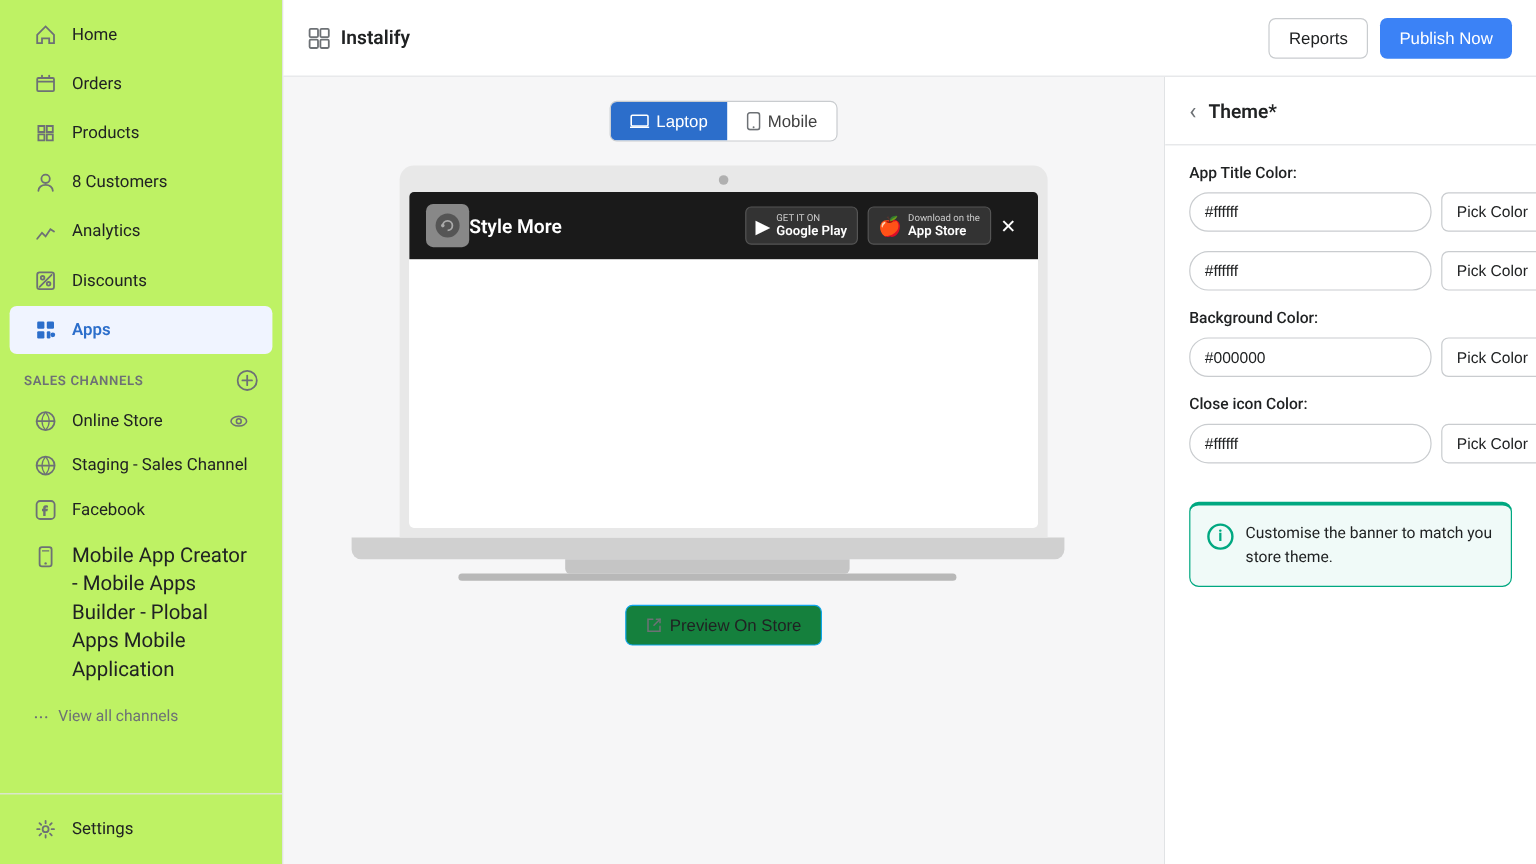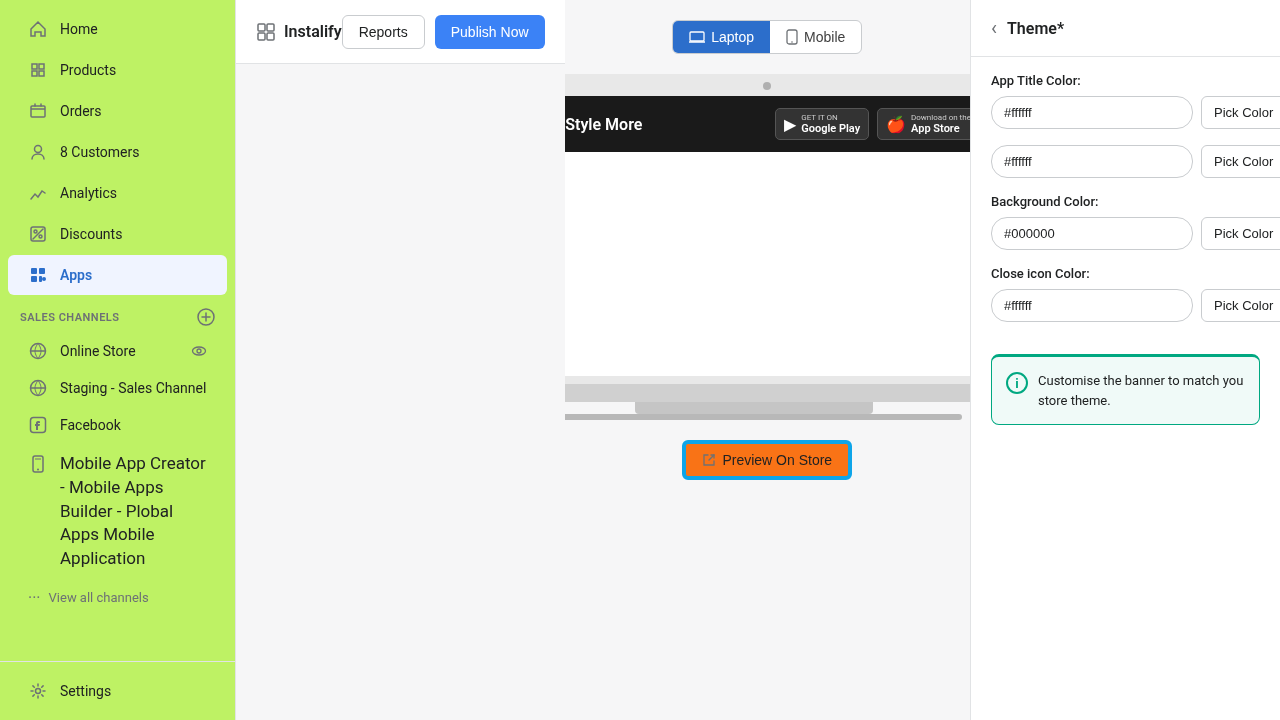--- a/index.html
+++ b/index.html
@@ -66,21 +66,21 @@
 
     .sidebar-bottom {
       border-top: 1px solid #e1e3e5;
       padding: 8px 0;
     }
 
     
     .main {
       flex: 1;
       display: flex;
-      flex-direction: row;
+      flex-direction: column;
       overflow: hidden;
     }
 
     
     .header {
       background: #fff;
       border-bottom: 1px solid #e1e3e5;
       padding: 12px 20px;
       display: flex;
       align-items: center;
@@ -202,21 +202,20 @@
       background: #b8b8b8;
       border-radius: 4px;
     }
 
     
     .app-banner {
       background: #1a1a1a;
       display: flex;
       align-items: center;
       padding: 10px 14px;
-      gap: 10px;
       position: relative;
     }
     .app-logo {
       width: 36px; height: 36px;
       background: #888;
       border-radius: 6px;
       display: flex; align-items: center; justify-content: center;
       color: #fff;
       font-size: 10px;
       font-weight: bold;
@@ -256,23 +255,23 @@
     .preview-content-area {
       background: #fff;
       height: 220px;
     }
 
     
     .preview-store-btn {
       margin-top: 20px;
       display: flex; align-items: center; gap: 6px;
       padding: 8px 16px;
-      border: 4px solid #0ea5e9;
-      border-radius: 6px;
-      background: #f97316;
+      border: 1px solid #0ea5e9;
+      border-radius: 6px;
+      background: #15803d;
       font-size: 14px;
       color: #202223;
       cursor: pointer;
     }
 
     
     .settings-panel {
       width: 310px;
       background: #fff;
       border-left: 1px solid #e1e3e5;
@@ -374,39 +373,39 @@
         <svg width="20" height="20" viewBox="0 0 20 20" fill="none">
           <path d="M3 10L10 3L17 10V17H13V13H7V17H3V10Z" stroke="#6d7175" stroke-width="1.5" fill="none"></path>
         </svg>
       </span>
       <span>Home</span>
     </div>
 
     <div class="nav-item">
       <span class="nav-icon">
         <svg width="20" height="20" viewBox="0 0 20 20" fill="none">
+          <rect x="3" y="5" width="14" height="11" rx="1" stroke="#6d7175" stroke-width="1.5" fill="none"></rect>
+          <path d="M3 8H17" stroke="#6d7175" stroke-width="1.5"></path>
+          <path d="M7 5V3" stroke="#6d7175" stroke-width="1.5" stroke-linecap="round"></path>
+          <path d="M13 5V3" stroke="#6d7175" stroke-width="1.5" stroke-linecap="round"></path>
+        </svg>
+      </span>
+      <span>Orders</span>
+    </div>
+
+    <div class="nav-item">
+      <span class="nav-icon">
+        <svg width="20" height="20" viewBox="0 0 20 20" fill="none">
           <path d="M4 4H9V9H4V4Z" stroke="#6d7175" stroke-width="1.5" fill="none"></path>
           <path d="M11 4H16V9H11V4Z" stroke="#6d7175" stroke-width="1.5" fill="none"></path>
           <path d="M4 11H9V16H4V11Z" stroke="#6d7175" stroke-width="1.5" fill="none"></path>
           <path d="M11 11H16V16H11V11Z" stroke="#6d7175" stroke-width="1.5" fill="none"></path>
         </svg>
       </span>
       <span>Products</span>
-    </div>
-
-    <div class="nav-item">
-      <span class="nav-icon">
-        <svg width="20" height="20" viewBox="0 0 20 20" fill="none">
-          <rect x="3" y="5" width="14" height="11" rx="1" stroke="#6d7175" stroke-width="1.5" fill="none"></rect>
-          <path d="M3 8H17" stroke="#6d7175" stroke-width="1.5"></path>
-          <path d="M7 5V3" stroke="#6d7175" stroke-width="1.5" stroke-linecap="round"></path>
-          <path d="M13 5V3" stroke="#6d7175" stroke-width="1.5" stroke-linecap="round"></path>
-        </svg>
-      </span>
-      <span>Orders</span>
     </div>
 
     <div class="nav-item">
       <span class="nav-icon">
         <svg width="20" height="20" viewBox="0 0 20 20" fill="none">
           <circle cx="10" cy="7" r="3.5" stroke="#6d7175" stroke-width="1.5" fill="none"></circle>
           <path d="M4 17C4 14 6.7 12 10 12C13.3 12 16 14 16 17" stroke="#6d7175" stroke-width="1.5" stroke-linecap="round" fill="none"></path>
         </svg>
       </span>
       <span>8 Customers</span>

